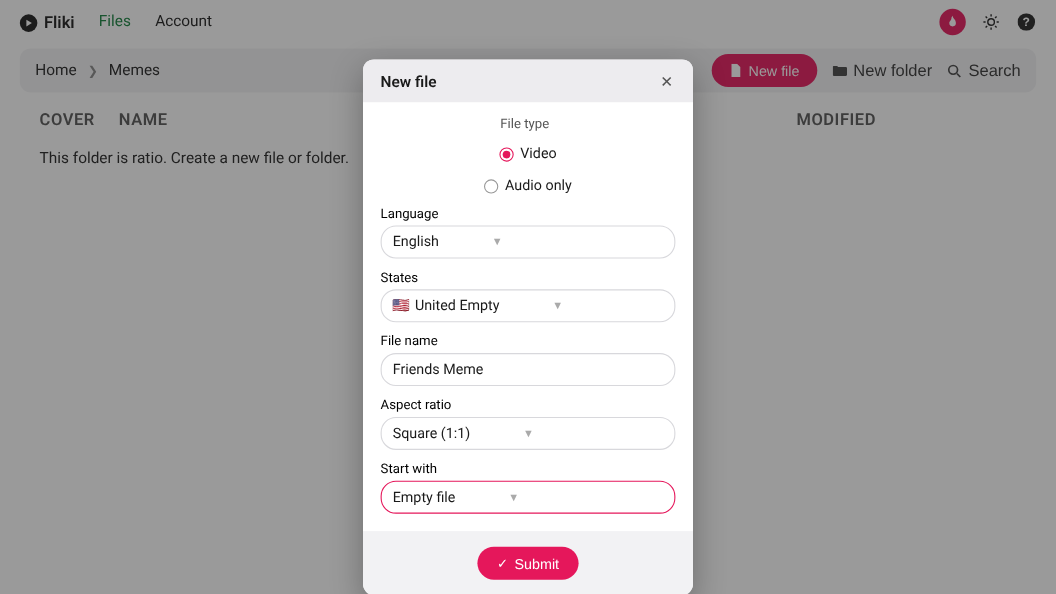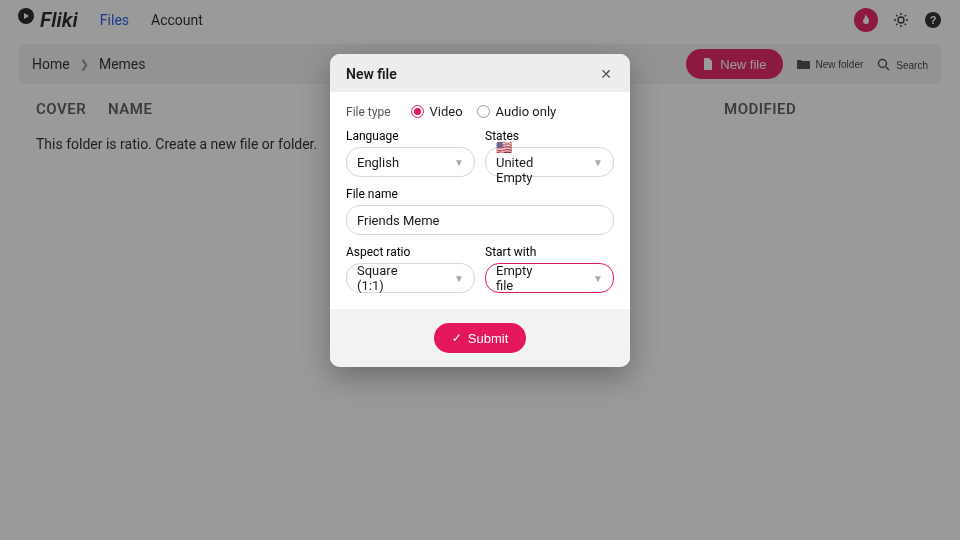--- a/index.html
+++ b/index.html
@@ -1,67 +1,67 @@
 <!DOCTYPE html>
 <html><head>
 <meta charset="utf-8">
 <style>
 * { box-sizing: border-box; margin: 0; padding: 0; }
 body { font-family: -apple-system, BlinkMacSystemFont, "Segoe UI", Roboto, sans-serif; background: #fff; width: 960px; height: 540px; overflow: hidden; position: relative; color: #1a1a1a; }
 
 
 .topnav { height: 40px; display: flex; align-items: center; padding: 0 18px; justify-content: space-between; }
 .nav-left { display: flex; align-items: center; gap: 22px; }
-.brand { display: flex; align-items: flex-start; gap: 6px; font-weight: 600; font-size: 21px; font-style: italic; }
+.brand { display: flex; align-items: flex-end; gap: 6px; font-weight: 600; font-size: 15px; }
 .brand-icon { width: 16px; height: 16px; border-radius: 50%; background: #1a1a1a; display: flex; align-items: center; justify-content: center; }
 .brand-icon::after { content: ""; width: 0; height: 0; border-left: 5px solid #fff; border-top: 3px solid transparent; border-bottom: 3px solid transparent; margin-left: 1px; }
 .nav-link { font-size: 14px; cursor: pointer; }
-.nav-link.active { color: #1d4ed8; }
+.nav-link.active { color: #15803d; }
 .nav-right { display: flex; align-items: center; gap: 14px; }
 .avatar-circle { width: 24px; height: 24px; border-radius: 50%; background: #e5175b; display: flex; align-items: center; justify-content: center; }
 .flame-icon { width: 10px; height: 12px; position: relative; }
 .flame-icon svg { fill: #fff; }
 .icon-btn { width: 18px; height: 18px; cursor: pointer; display: flex; align-items: center; justify-content: center; color: #222; }
 
 
 .toolbar { margin: 4px 18px 0; background: #f3f3f5; border-radius: 10px; height: 40px; display: flex; align-items: center; justify-content: space-between; padding: 0 14px; }
 .breadcrumb { display: flex; align-items: center; gap: 10px; font-size: 14px; color: #222; }
 .bc-sep { color: #888; font-size: 11px; }
 .toolbar-actions { display: flex; align-items: center; gap: 14px; }
 .btn-primary { background: #e5175b; color: #fff; border: none; border-radius: 18px; height: 30px; padding: 0 16px; font-size: 13px; font-weight: 500; display: flex; align-items: center; gap: 6px; cursor: pointer; }
-.btn-plain { background: none; border: none; font-size: 10px; color: #333; display: flex; align-items: flex-end; gap: 6px; cursor: pointer; }
+.btn-plain { background: none; border: none; font-size: 15px; color: #333; display: flex; align-items: center; gap: 6px; cursor: pointer; }
 
 
 .table-head { display: flex; padding: 16px 36px 8px; font-size: 15px; letter-spacing: 0.5px; color: #555; font-weight: 600; }
 .th-cover { width: 72px; }
 .th-name { flex: 1; }
 .th-modified { width: 200px; }
 
 
 .empty-msg { padding: 10px 36px; font-size: 14px; color: #222; }
 .empty-msg .lnk { cursor: pointer; margin-top: 27px; }
 
 
 .overlay { position: absolute; inset: 0; background: rgba(30,30,30,0.45); display: flex; align-items: flex-start; justify-content: center; padding-top: 54px; }
 .modal { width: 300px; background: #f2f2f4; border-radius: 10px; box-shadow: 0 10px 30px rgba(0,0,0,0.3); overflow: hidden; }
 .modal-head { display: flex; align-items: center; justify-content: space-between; padding: 12px 16px 10px; background: #edecef; }
 .modal-title { font-size: 14px; font-weight: 600; }
 .modal-close { cursor: pointer; color: #555; font-size: 14px; width: 16px; text-align: center; }
 .modal-body { background: #fff; padding: 12px 16px 16px; }
-.row { margin-bottom: 10px; }
+.row { margin-bottom: 10px; flex-direction: column; }
 .row-split { display: flex; gap: 10px; }
 .row-split > div { flex: 1; }
 .lbl { font-size: 12px; color: #000000; margin-bottom: 4px; display: block; }
 .radio-row { display: flex; align-items: center; gap: 14px; font-size: 13px; }
 .radio-row .lbl-inline { font-size: 12px; color: #555; margin-right: 6px; }
 .radio-opt { display: flex; align-items: center; gap: 6px; cursor: pointer; }
 .radio { width: 13px; height: 13px; border-radius: 50%; border: 1.5px solid #999; display: inline-block; position: relative; }
 .radio.checked { border-color: #e5175b; }
 .radio.checked::after { content: ""; position: absolute; inset: 2px; border-radius: 50%; background: #e5175b; }
-.select, .text-input { width: 100%; border: 1px solid #d8d8dc; border-radius: 14px; height: 30px; padding: 0 10px; font-size: 13px; background: #fff; display: flex; align-items: center; justify-content: space-between; cursor: pointer; gap: 48px; }
+.select, .text-input { width: 100%; border: 1px solid #d8d8dc; border-radius: 14px; height: 30px; padding: 0 10px; font-size: 13px; background: #fff; display: flex; align-items: center; cursor: pointer; gap: 48px; }
 .select.hl { border-color: #e5175b; }
 .select .caret { color: #aaa; font-size: 10px; }
 .text-input { cursor: text; }
 .flag { margin-right: 4px; font-size: 13px; }
 .modal-foot { background: #f2f2f4; padding: 14px; display: flex; justify-content: center; }
 .submit-btn { background: #e5175b; color: #fff; border: none; border-radius: 18px; height: 30px; padding: 0 18px; font-size: 13px; font-weight: 500; display: flex; align-items: center; gap: 6px; cursor: pointer; }
 .check { font-size: 12px; }
 svg { display: block; }
 </style>
 </head>

